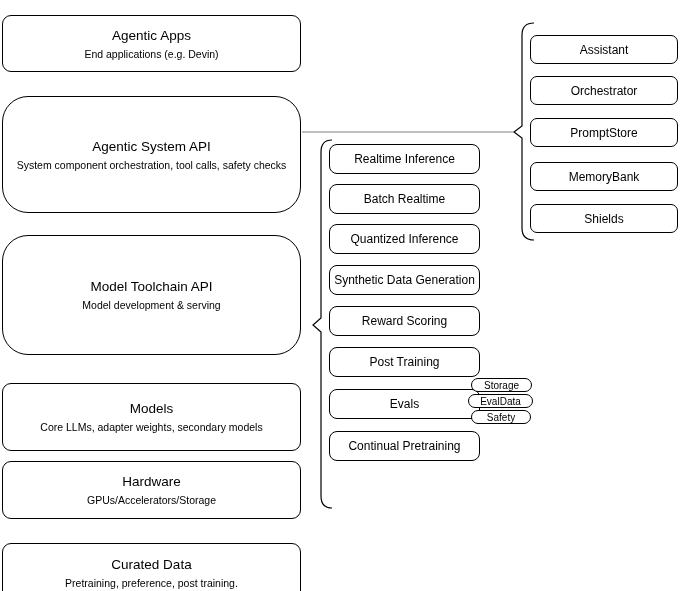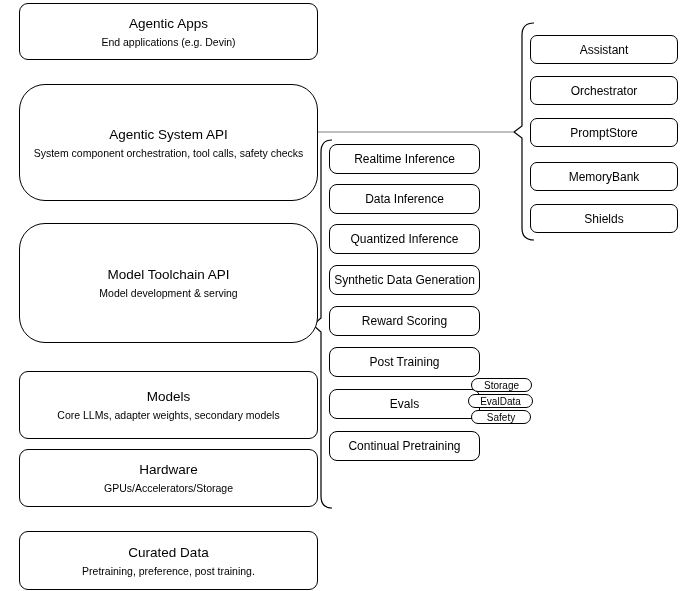--- a/index.html
+++ b/index.html
@@ -16,21 +16,21 @@
     position: absolute;
     box-sizing: border-box;
     background: #ffffff;
     border: 1px solid #000000;
     display: flex;
     flex-direction: column;
     align-items: center;
     justify-content: center;
     text-align: center;
   }
-  .stack-node { left: 19px; width: 299px; z-index: 1; }
+  .stack-node { left: 2px; width: 299px; z-index: 1; margin-top: 12px; }
   .stack-node .title { font-size: 13.5px; line-height: 17px; }
   .stack-node .subtitle { font-size: 10.5px; line-height: 14px; margin-top: 3px; }
   .mid-node {
     left: 329px; width: 151px; height: 30px;
     border-radius: 8px; font-size: 12px; z-index: 1;
   }
   .right-node {
     left: 530px; width: 148px; height: 29px;
     border-radius: 7px; font-size: 12px; z-index: 1;
   }
@@ -92,21 +92,21 @@
 
   <div class="node stack-node" style="top:531px; height:59px; border-radius:9px;">
     <div class="title">Curated Data</div>
     <div class="subtitle">Pretraining, preference, post training.</div>
   </div>
 
   <div class="node mid-node" style="top:144px;">
     <span>Realtime Inference</span>
   </div>
   <div class="node mid-node" style="top:184px;">
-    <span>Data Inference</span>
+    <span>Batch Realtime</span>
   </div>
   <div class="node mid-node" style="top:224px;">
     <span>Quantized Inference</span>
   </div>
   <div class="node mid-node" style="top:265px;">
     <span>Synthetic Data Generation</span>
   </div>
   <div class="node mid-node" style="top:306px;">
     <span>Reward Scoring</span>
   </div>

